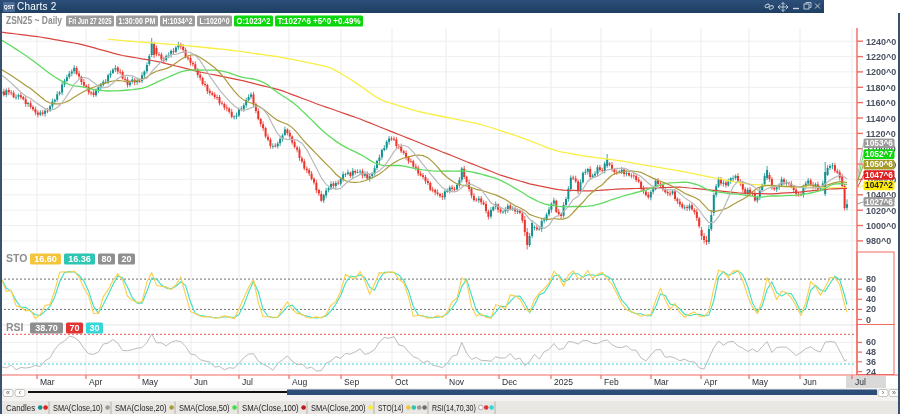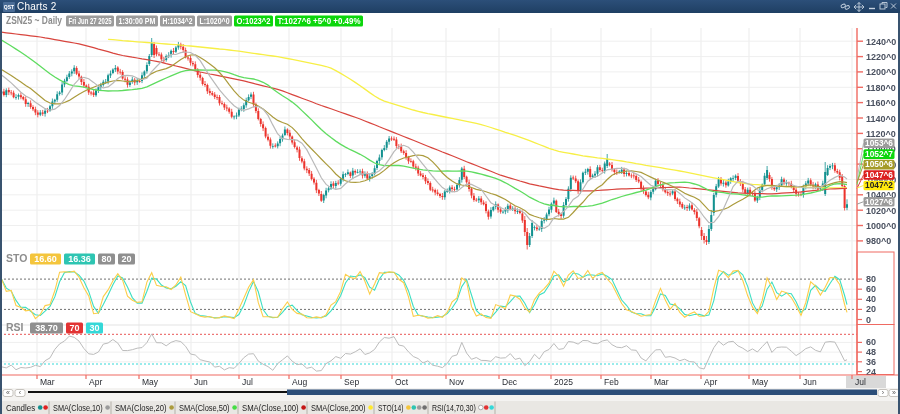--- a/index.html
+++ b/index.html
@@ -1,15 +1,15 @@
 <!DOCTYPE html>
 <html><head><meta charset="utf-8"><style>
 *{box-sizing:border-box;margin:0;padding:0}
 html,body{width:900px;height:414px;overflow:hidden;font-family:"Liberation Sans",sans-serif;background:#fff}
-#titlebar{position:absolute;top:0;left:0;width:900px;height:13px;background:linear-gradient(#2c4f79,#1f3f63);color:#fff}
+#titlebar{position:absolute;top:0;left:0;width:824px;height:13px;background:linear-gradient(#2c4f79,#1f3f63);color:#fff}
 #titlebar .t{position:absolute;left:17px;top:1px;font-size:10px;letter-spacing:.2px}
 #qicon{position:absolute;left:3px;top:1.5px;width:12px;height:10px;background:#4a6c96;border-radius:1px;font-size:5px;font-weight:bold;color:#fff;text-align:center;line-height:10px}
 #lb{position:absolute;left:0;top:13px;width:2px;height:401px;background:#39536f}
 #rb{position:absolute;right:0;top:13px;width:2px;height:401px;background:#39536f}
 #sstrip{position:absolute;left:2px;top:397px;width:896px;height:4px;background:#f4f3f1}
 </style></head><body>
 <svg width="900" height="414" style="position:absolute;top:0;left:0;font-family:&quot;Liberation Sans&quot;,sans-serif">
 <rect x="0" y="13" width="900" height="389" fill="#ffffff"></rect>
 <line x1="37" y1="28" x2="37" y2="374.5" stroke="#ebebeb" stroke-width="1"></line>
 <line x1="86" y1="28" x2="86" y2="374.5" stroke="#ebebeb" stroke-width="1"></line>

